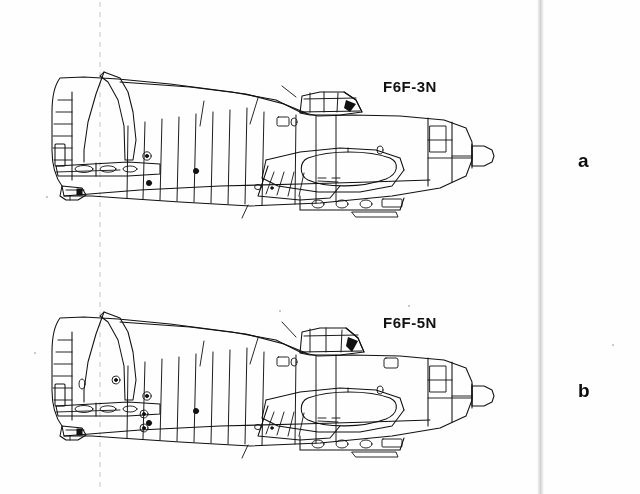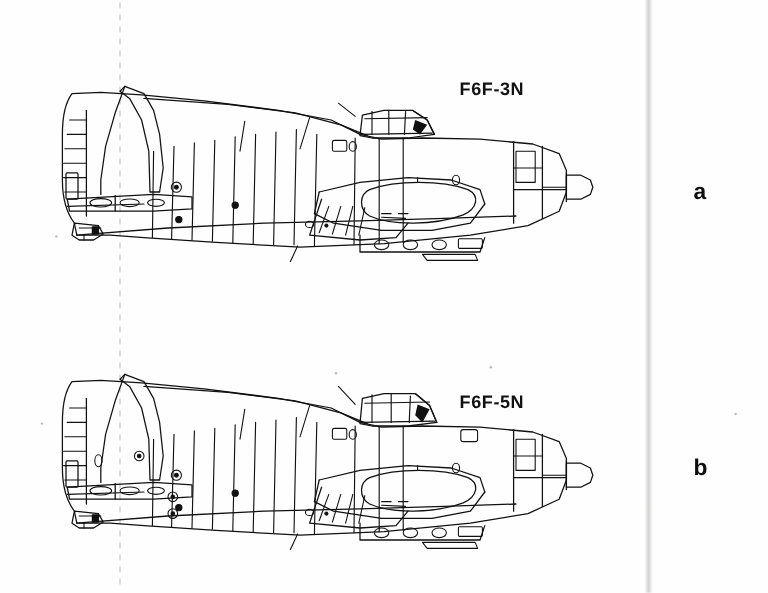--- a/index.html
+++ b/index.html
@@ -13,22 +13,22 @@
   #sheet{position:absolute;inset:0;width:640px;height:494px;}
   .type-label{
     position:absolute;
     font-family:"Liberation Sans",sans-serif;
     font-weight:bold;
     font-size:15px;
     letter-spacing:0.5px;
     color:#111;
     white-space:nowrap;
   }
-  #label-a-pos{left:383px;top:66px;}
-  #label-b-pos{left:383px;top:327px;}
+  #label-a-pos{left:383px;top:78px;}
+  #label-b-pos{left:383px;top:314px;}
   .fig-letter{
     position:absolute;
     font-family:"Liberation Sans",sans-serif;
     font-weight:bold;
     font-size:19px;
     color:#0d0d0d;
   }
   #fig-a-pos{left:578px;top:150px;}
   #fig-b-pos{left:578px;top:380px;}
   .gutter{

